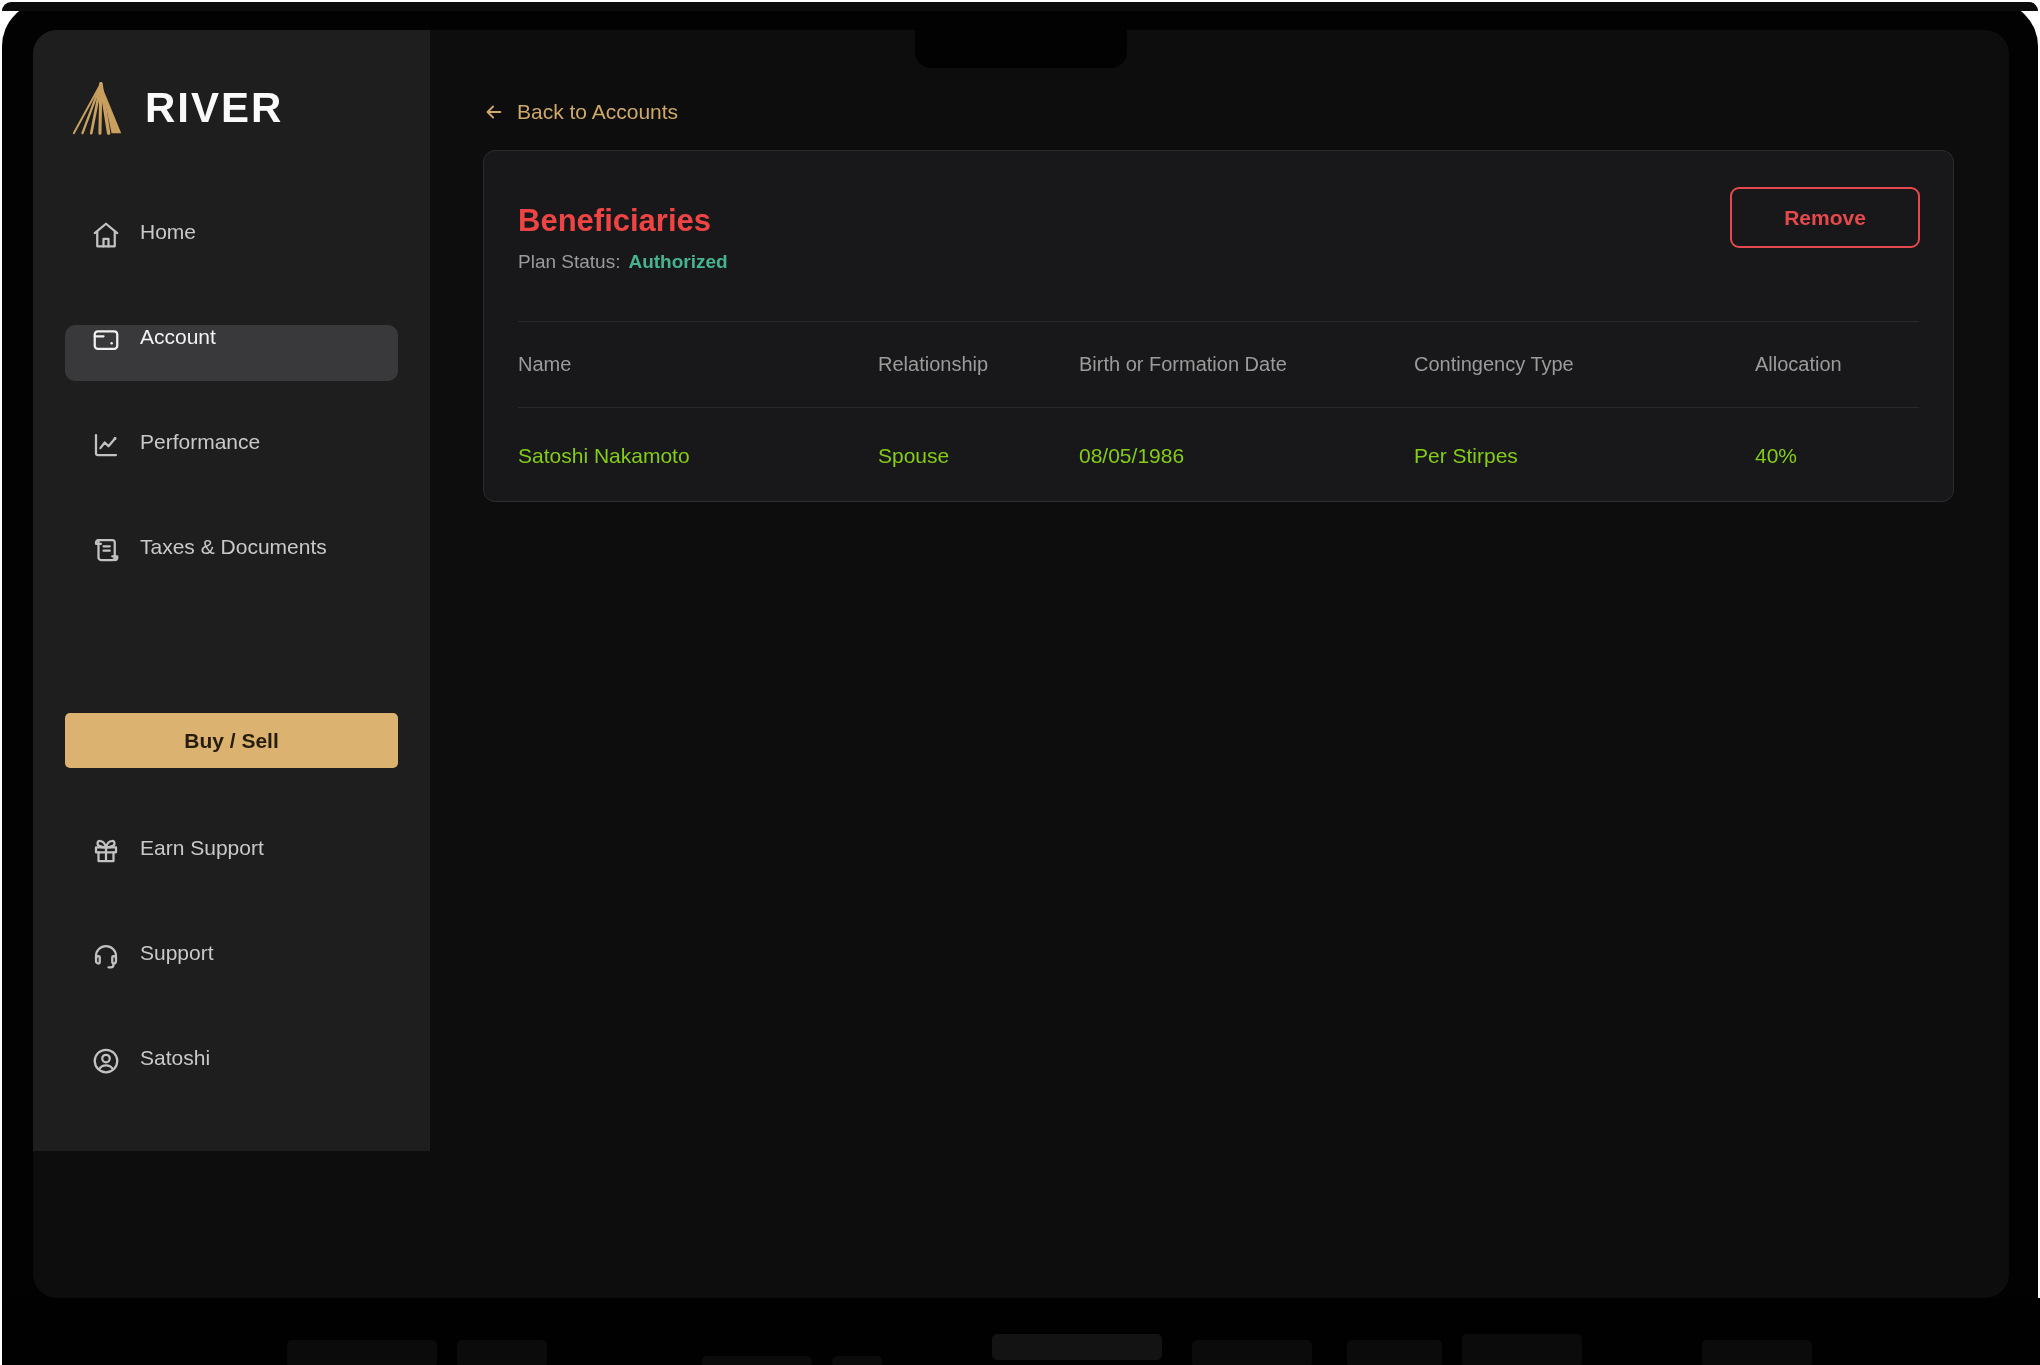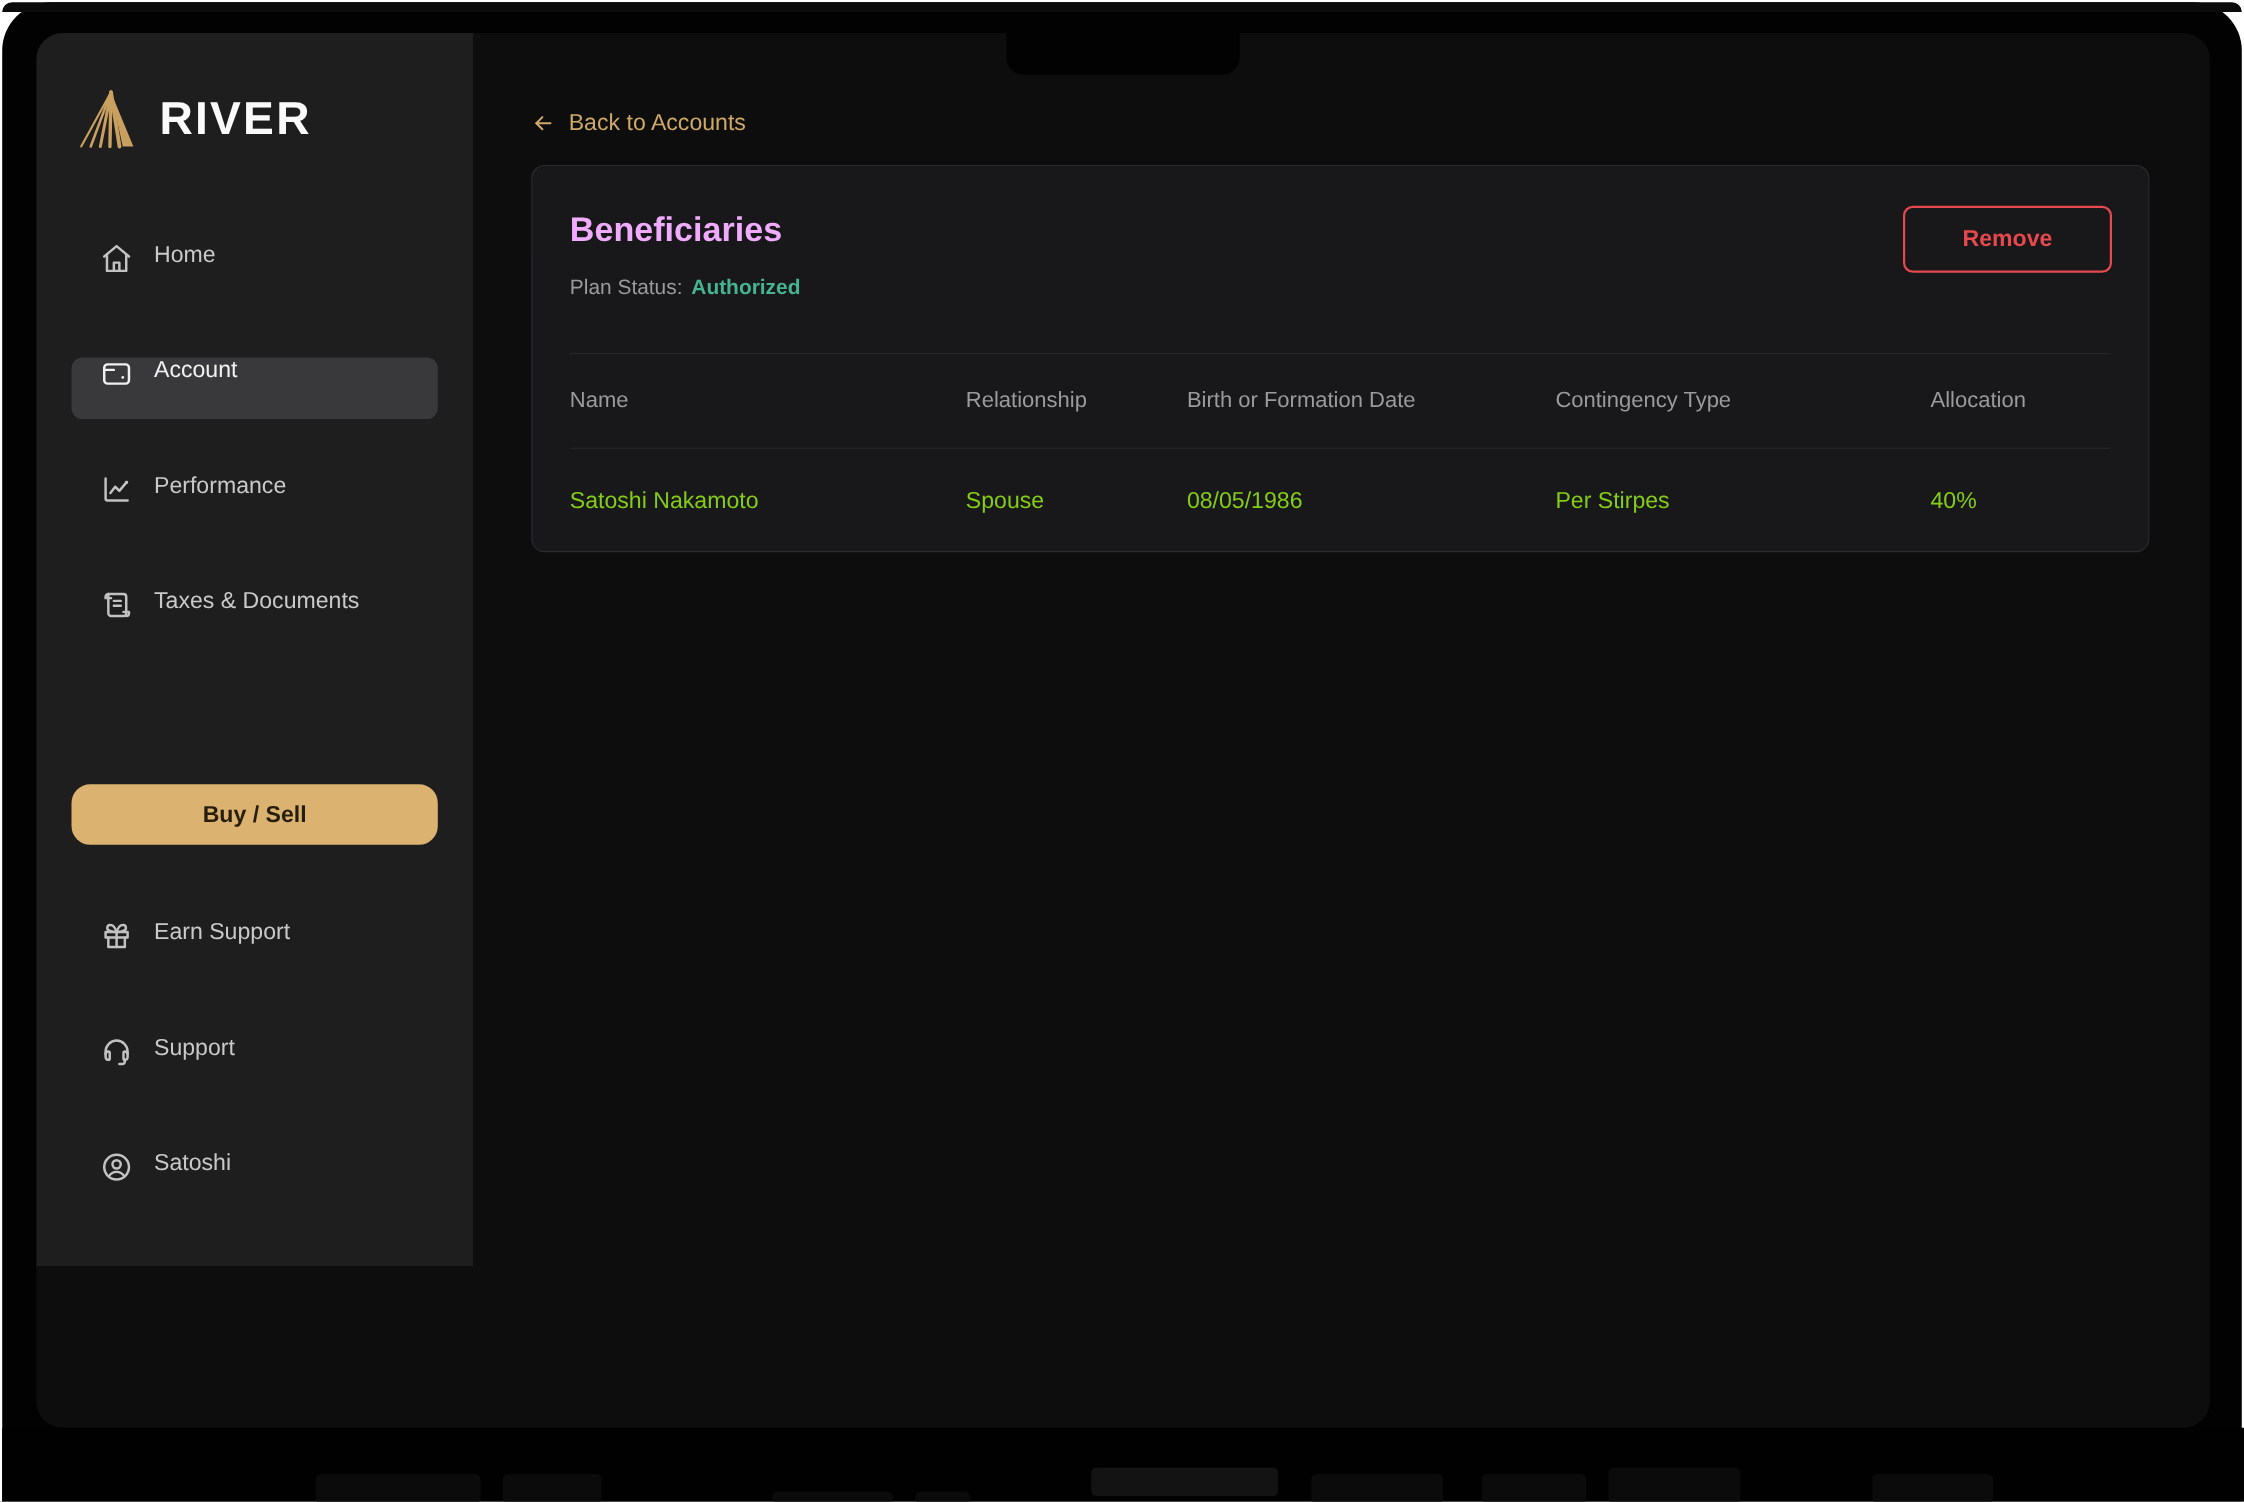--- a/index.html
+++ b/index.html
@@ -29,36 +29,36 @@
   .nav-item { display:flex; align-items:flex-start; gap:19px; height:56px; padding-left:26px;
     border-radius:10px; color:#c9c9c9; font-size:21px; cursor:pointer; margin-bottom:9px; }
   .nav-item.selected { background:#39393b; color:#f2f2f2; }
   .nav-icon { width:30px; height:30px; flex:0 0 auto; display:flex; align-items:center; }
   .nav-icon svg { width:30px; height:30px; stroke:#c2c2c2; fill:none;
     stroke-width:1.8; stroke-linecap:round; stroke-linejoin:round; }
   .nav-item.selected .nav-icon svg { stroke:#f0f0f0; }
 
   .sidebar-spacer { flex:1 1 auto; }
 
-  .buy-sell { height:55px; border-radius:17px; background:#dcb271; border:none;
+  .buy-sell { height:55px; border-radius:5px; background:#dcb271; border:none;
     color:#261d0c; font-family:"Liberation Sans", sans-serif; font-size:21px; font-weight:bold;
     width:100%; cursor:pointer; margin-bottom:28px; }
 
   
   .main { position:absolute; left:397px; top:0; right:0; bottom:0; }
 
   .back-link { position:absolute; left:53px; top:70px; display:flex; align-items:center;
     gap:12px; color:#cfa968; font-size:21px; cursor:pointer; }
   .back-link svg { width:22px; height:22px; stroke:#cfa968; fill:none;
     stroke-width:2; stroke-linecap:round; stroke-linejoin:round; }
 
   .card { position:absolute; left:53px; top:120px; width:1471px; height:352px;
     background:#18181a; border:1px solid #2c2c2e; border-radius:12px; }
 
-  .card-title { position:absolute; left:34px; top:40px; color:#f0abfc;
+  .card-title { position:absolute; left:34px; top:52px; color:#ef4444;
     font-size:31px; font-weight:bold; }
   .plan-status { position:absolute; left:34px; top:100px; font-size:19px; color:#9b9b9b;text-align:center; }
   .plan-status b { color:#45b48e; margin-left:8px; }
 
   .remove-btn { position:absolute; right:33px; top:36px; width:190px; height:61px;
     background:transparent; border:2px solid #e5494e; border-radius:9px;
     color:#e5494e; font-family:"Liberation Sans", sans-serif; font-size:21px; font-weight:bold; cursor:pointer; }
 
   .thead { position:absolute; left:34px; right:34px; top:170px; height:87px;
     display:grid; grid-template-columns:360px 201px 335px 341px 1fr; align-items:center;

